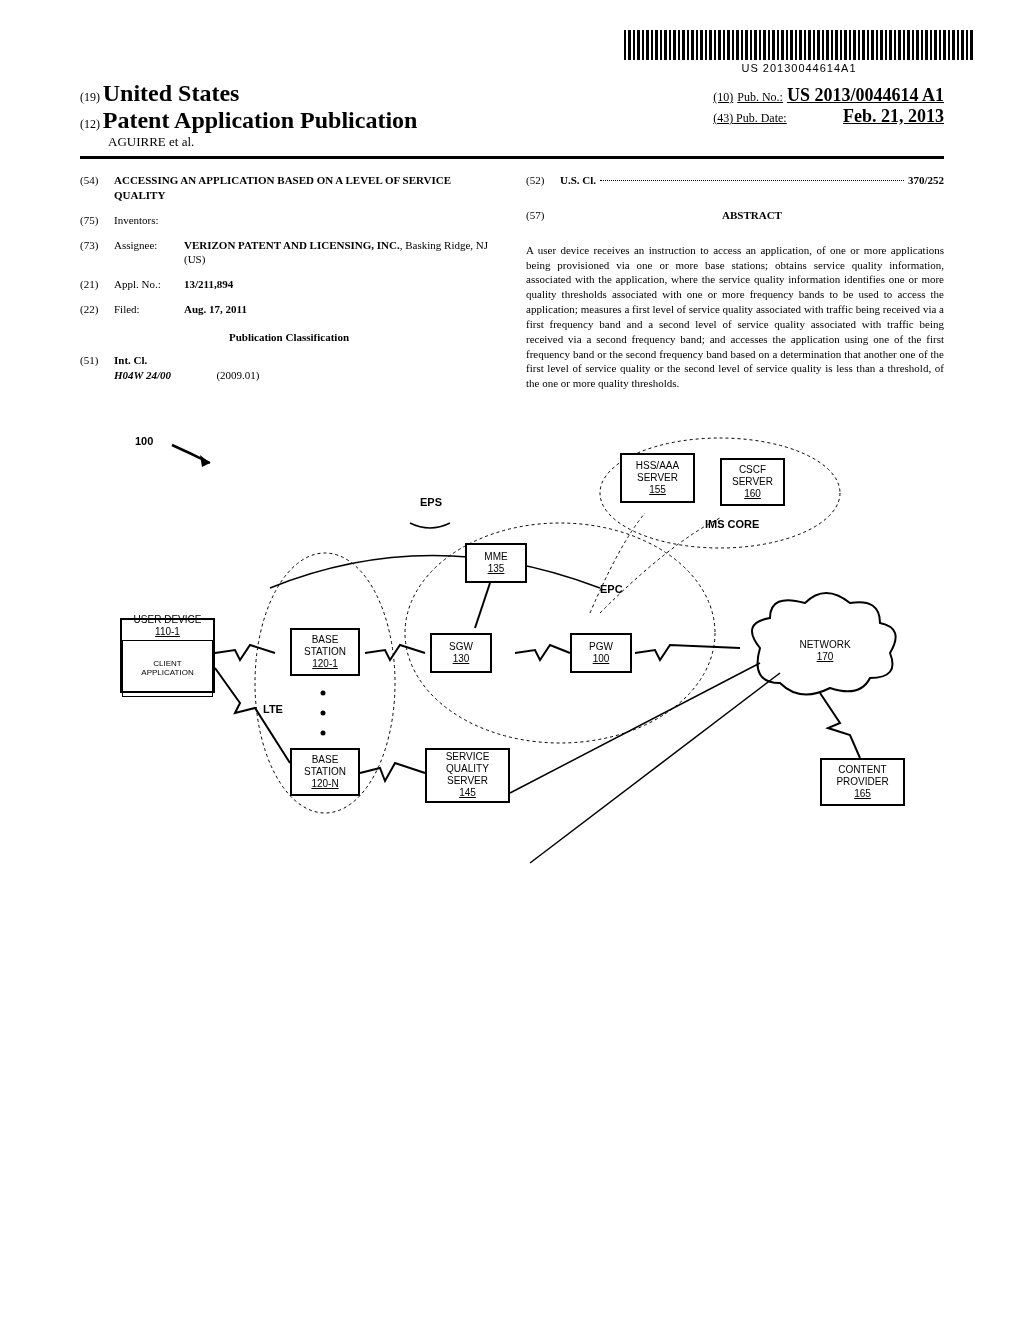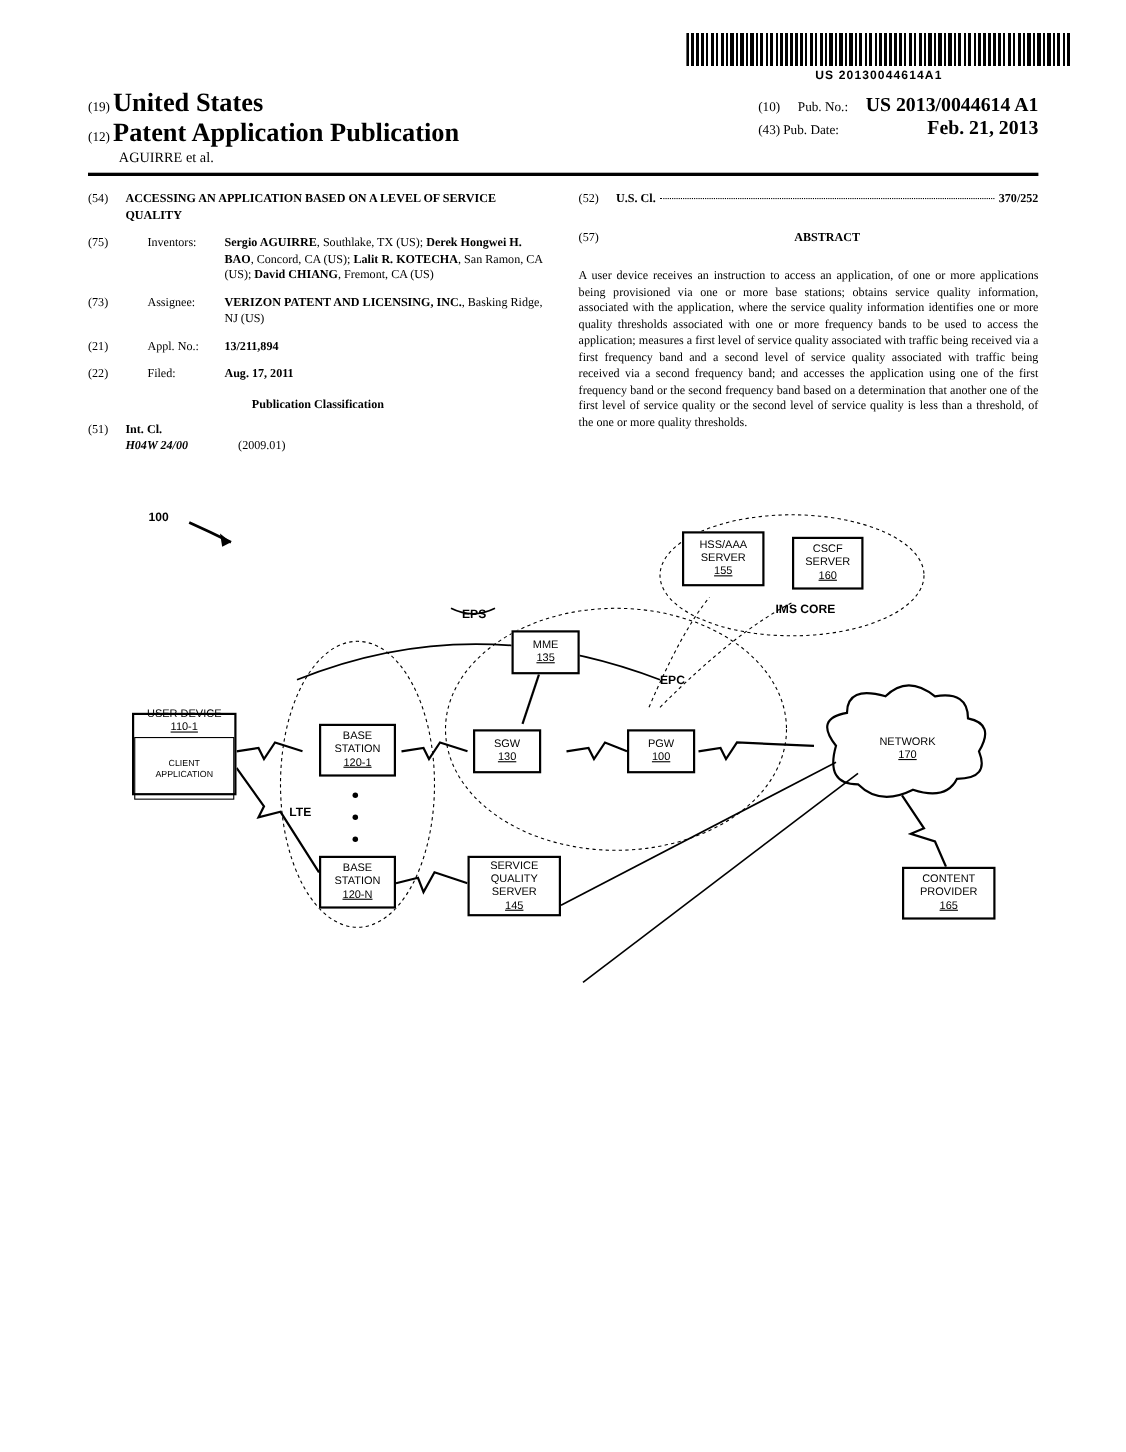--- a/index.html
+++ b/index.html
@@ -14,21 +14,20 @@
   .page {
     width: 1024px;
     height: 1320px;
     position: relative;
     box-sizing: border-box;
     padding: 30px 80px 40px 80px;
   }
   .barcode-area {
     text-align: right;
     margin-right: -30px;
-    font-weight: bold;
   }
   .barcode {
     display: inline-block;
     height: 30px;
     width: 350px;
     background: repeating-linear-gradient(90deg, #000 0, #000 2px, #fff 2px, #fff 4px, #000 4px, #000 7px, #fff 7px, #fff 9px);
   }
   .barcode-text {
     font-family: Arial, sans-serif;
     font-size: 11px;
@@ -68,21 +67,22 @@
     font-weight: bold;
     text-align: center;
   }
   .header-right .pub-date-value {
     font-size: 18px;
     font-weight: bold;
   }
   .header-right .right-row {
     display: flex;
     align-items: baseline;
-    gap: 16px;
+    gap: 4px;
+    text-decoration: underline;
   }
   .thick-rule {
     border-top: 3px solid #000;
     margin: 6px 0 14px 0;
   }
   .biblio-columns {
     display: flex;
     gap: 28px;
   }
   .biblio-col {
@@ -94,21 +94,20 @@
     margin-bottom: 10px;
     line-height: 1.35;
   }
   .field .code {
     width: 34px;
     flex-shrink: 0;
   }
   .field .label {
     width: 70px;
     flex-shrink: 0;
-    margin-left: 20px;
   }
   .field .value {
     flex: 1;
   }
   .field.title .value {
     font-weight: bold;
     text-transform: uppercase;
   }
   .pub-class-heading {
     font-weight: bold;
@@ -221,23 +220,20 @@
     <div class="biblio-col">
 
       <div class="field title">
         <span class="code">(54)</span>
         <span class="value">ACCESSING AN APPLICATION BASED ON A LEVEL OF SERVICE QUALITY</span>
       </div>
 
       <div class="field">
         <span class="code">(75)</span>
         <span class="label">Inventors:</span>
-        <span class="value">
-          <b>Sergio AGUIRRE</b><span>, Southlake, TX (US); </span><b>Derek Hongwei H. BAO</b><span>, Concord, CA (US); </span><b>Lalit R. KOTECHA</b><span>, San Ramon, CA (US); </span><b>David CHIANG</b><span>, Fremont, CA (US)</span>
-        </span>
       </div>
 
       <div class="field">
         <span class="code">(73)</span>
         <span class="label">Assignee:</span>
         <span class="value">
           <b>VERIZON PATENT AND LICENSING, INC.</b><span>, Basking Ridge, NJ (US)</span>
         </span>
       </div>
 
@@ -326,21 +322,21 @@
 
       <line x1="430" y1="370" x2="680" y2="240" stroke="#000" stroke-width="1.5"></line>
       <line x1="450" y1="440" x2="700" y2="250" stroke="#000" stroke-width="1.5"></line>
 
       <circle cx="243" cy="270" r="2.5" fill="#000"></circle>
       <circle cx="243" cy="290" r="2.5" fill="#000"></circle>
       <circle cx="243" cy="310" r="2.5" fill="#000"></circle>
     </svg>
 
     <div class="fig-label" style="left:55px; top:12px;">100</div>
-    <div class="fig-label" style="left:340px; top:100px;">EPS</div>
+    <div class="fig-label" style="left:340px; top:73px;">EPS</div>
     <div class="fig-label" style="left:183px; top:280px;">LTE</div>
     <div class="fig-label" style="left:520px; top:160px;">EPC</div>
     <div class="fig-label" style="left:625px; top:95px; text-align:center; line-height:1.1;">
       <span>IMS CORE</span>
     </div>
 
     <div class="box" style="left:40px; top:195px; width:95px; height:75px;">
       <span>USER DEVICE</span>
       <span class="ref">110-1</span>
       <div class="inner-box">CLIENT APPLICATION</div>

